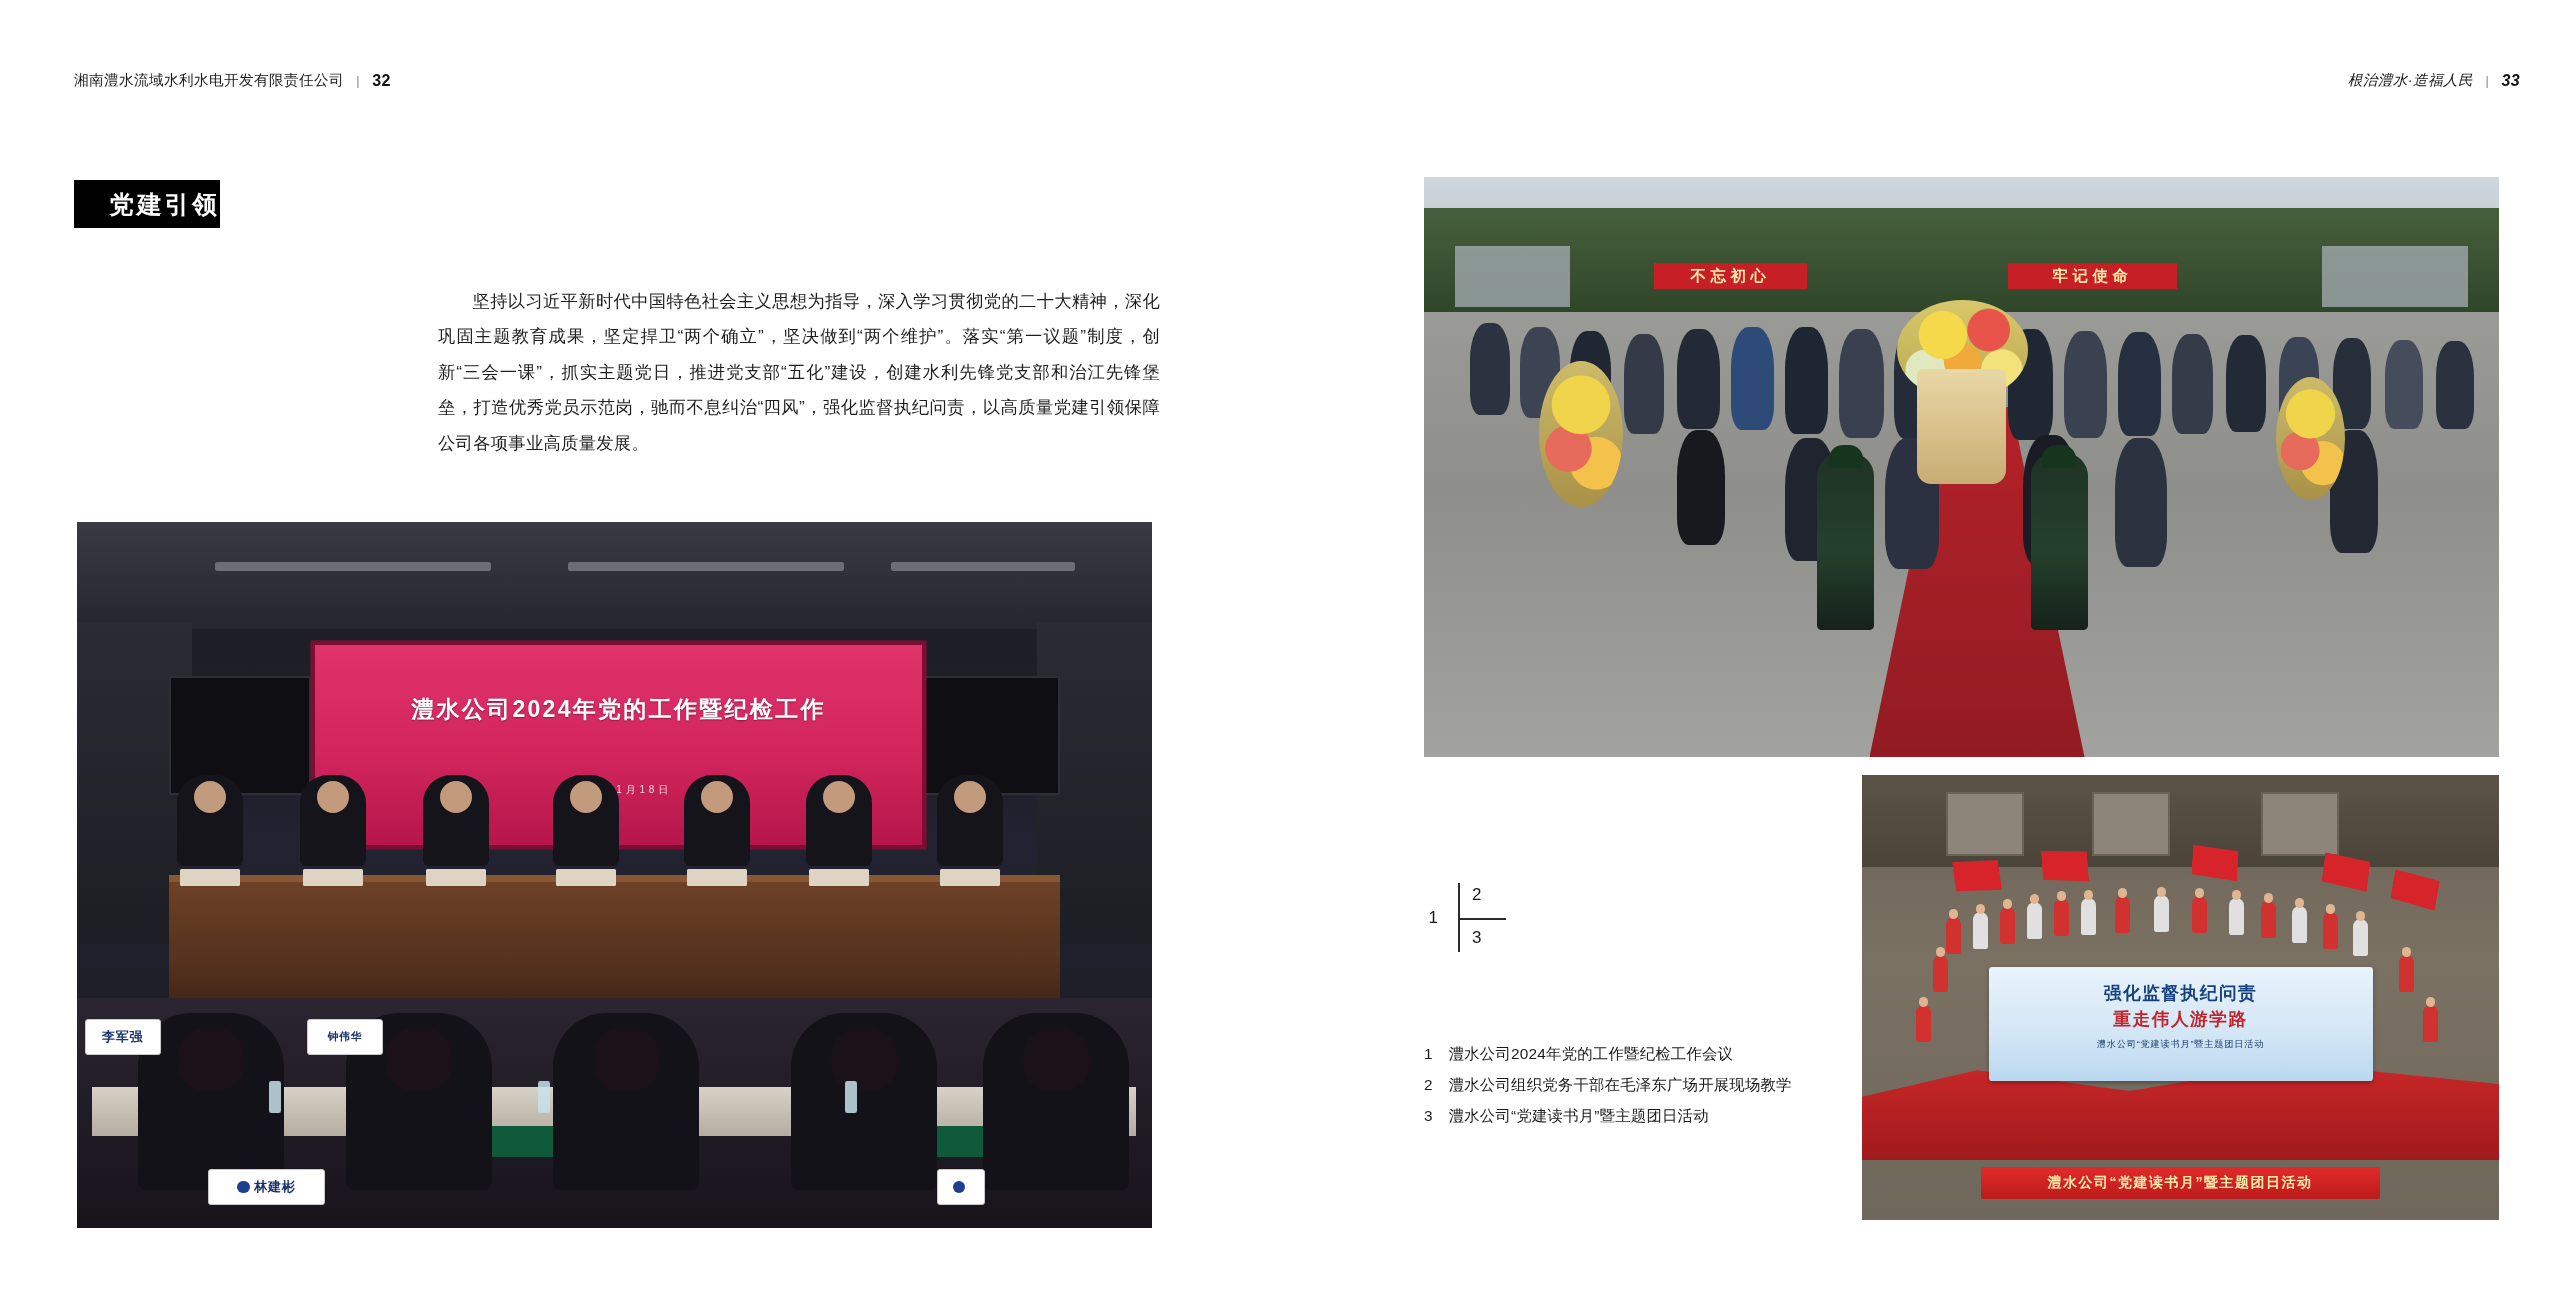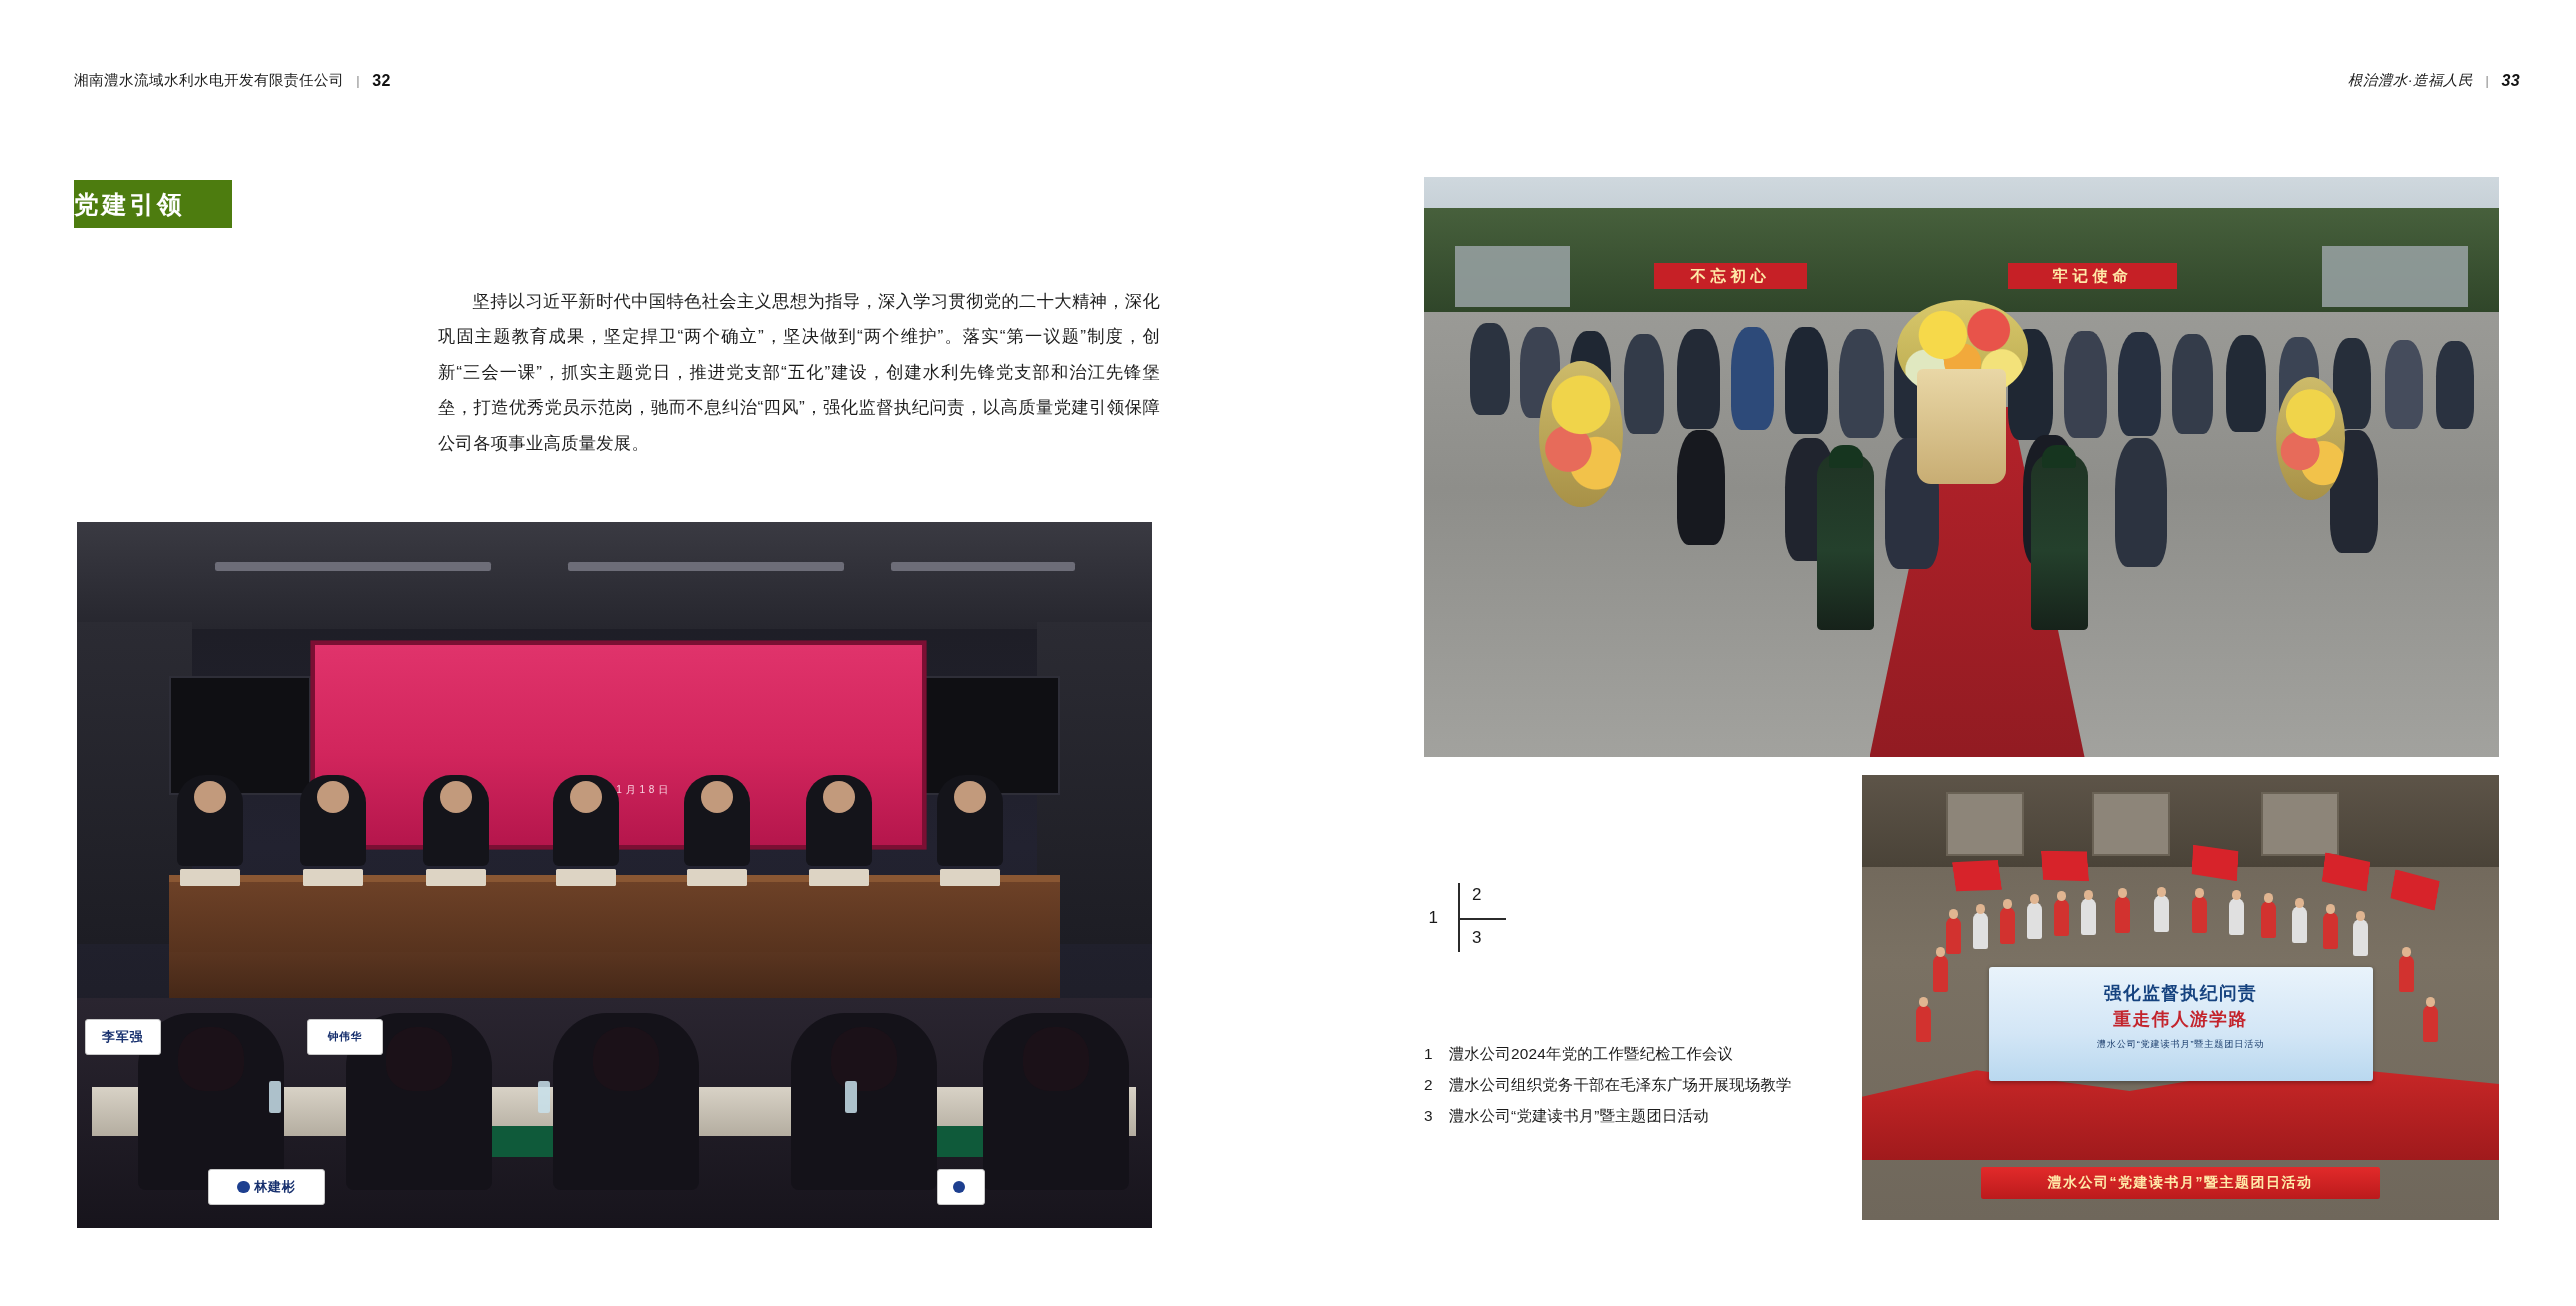--- a/index.html
+++ b/index.html
@@ -37,26 +37,26 @@
     font-weight: bold;
     font-size: 16px;
     color: #111;
   }
 
   
   .section-badge {
     position: absolute;
     left: 74px;
     top: 180px;
-    width: 158px;
+    width: 146px;
     height: 48px;
-    background: #4d7c0f;
+    background: #000000;
     display: flex;
     align-items: center;
-    justify-content: flex-start;
+    justify-content: flex-end;
   }
   .section-badge span {
     color: #ffffff;
     font-size: 24.6px;
     font-weight: bold;
     letter-spacing: 3.1px;
   }
 
   
   .body-para {
@@ -381,20 +381,21 @@
     <div class="conf-ceil-strip" style="left:138px;width:276px;"></div>
     <div class="conf-ceil-strip" style="left:491px;width:276px;"></div>
     <div class="conf-ceil-strip" style="left:814px;width:184px;"></div>
     <div class="conf-wall-l"></div>
     <div class="conf-wall-r"></div>
 
     <div class="conf-sidepanel" style="left:92px;"></div>
     <div class="conf-sidepanel" style="right:92px;"></div>
 
     <div class="conf-screen">
+      <div class="scr-title">澧水公司2024年党的工作暨纪检工作</div>
       <div class="scr-date">2024年1月18日</div>
     </div>
 
     <div class="seat-person" style="left:100px;"></div>
     <div class="seat-person" style="left:223px;"></div>
     <div class="seat-person" style="left:346px;"></div>
     <div class="seat-person" style="left:476px;"></div>
     <div class="seat-person" style="left:607px;"></div>
     <div class="seat-person" style="left:729px;"></div>
     <div class="seat-person" style="left:860px;"></div>

